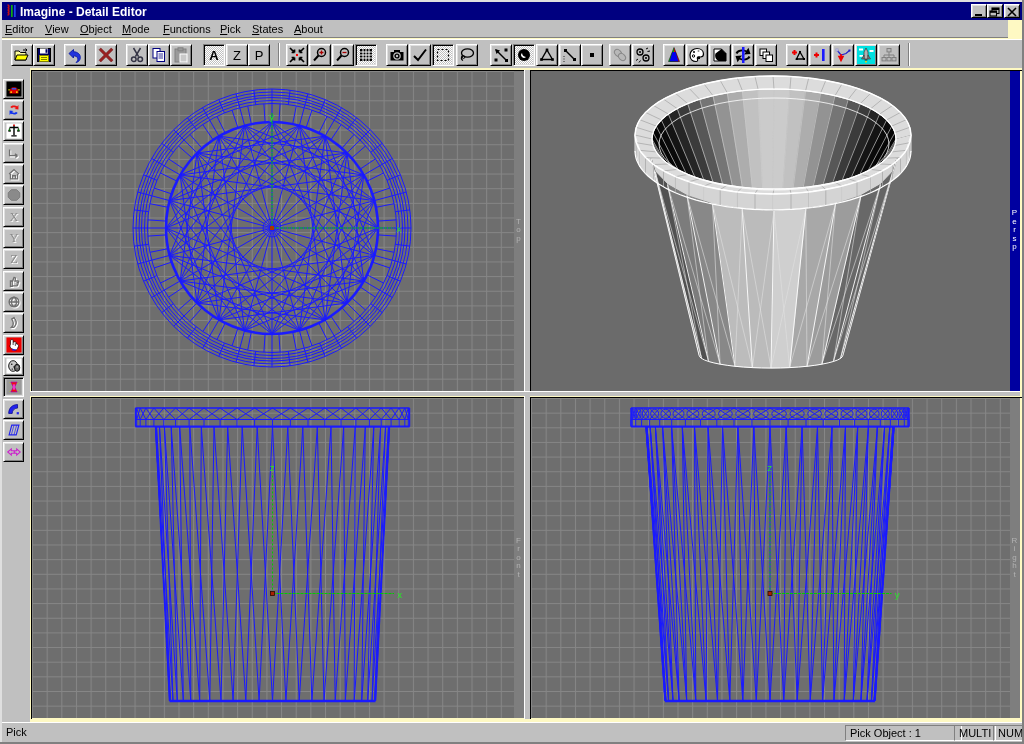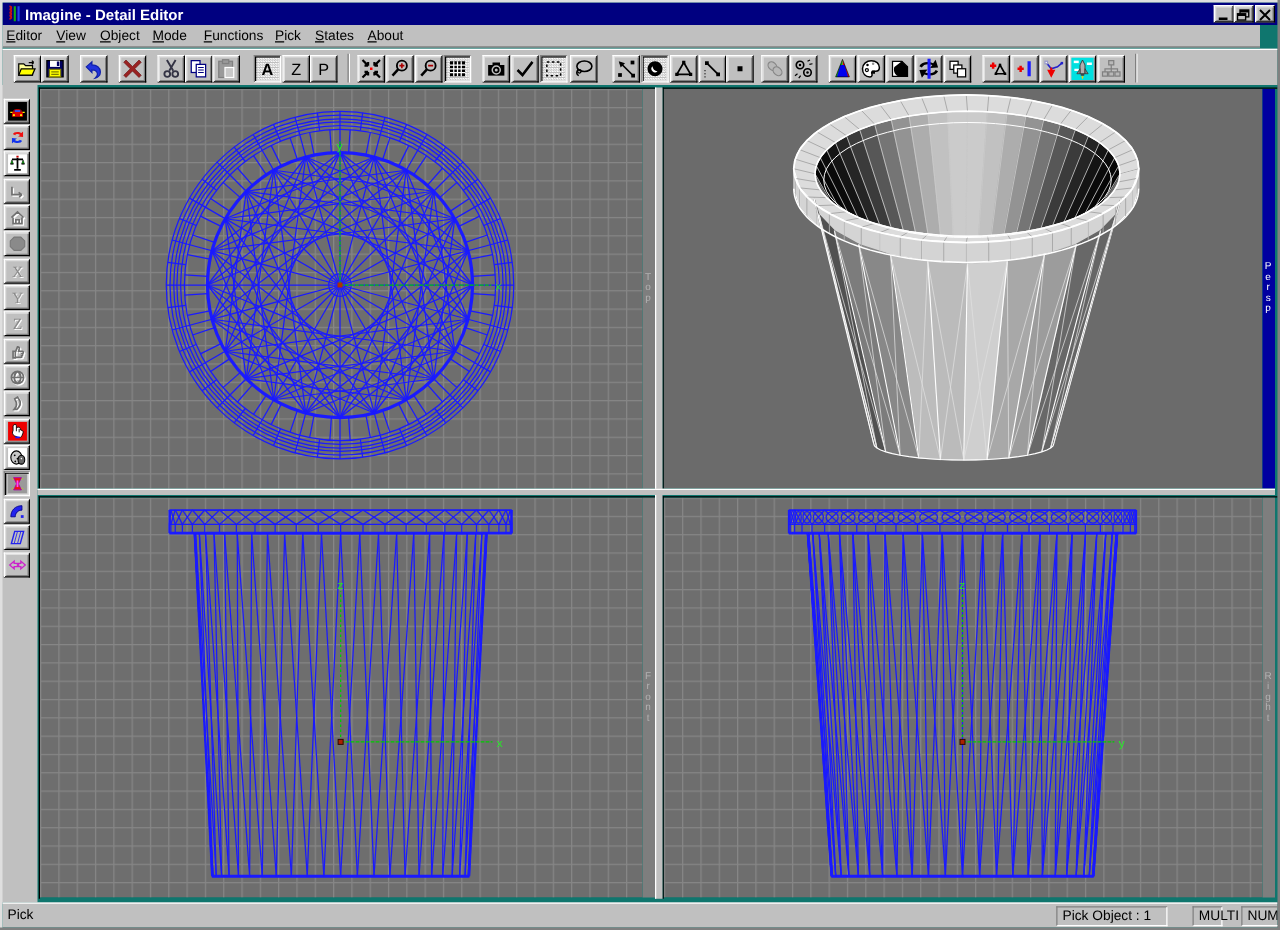--- a/index.html
+++ b/index.html
@@ -1,15 +1,15 @@
 <!DOCTYPE html>
 <html><head><meta charset="utf-8"><style>
 *{margin:0;padding:0;box-sizing:border-box}
 html,body{width:1024px;height:744px;overflow:hidden;background:#c0c0c0;font-family:"Liberation Sans",sans-serif}
-#win{position:absolute;inset:0;background:#0f766e}
+#win{position:absolute;inset:0;background:#fef9c3}
 #edge-l{position:absolute;left:0;top:0;width:2px;height:744px;background:#dfdfdf}
 #edge-t{position:absolute;left:0;top:0;width:1024px;height:2px;background:#dfdfdf}
 #edge-r{position:absolute;right:0;top:0;width:2px;height:744px;background:#808080}
 #edge-b{position:absolute;left:0;bottom:0;width:1024px;height:2px;background:#808080}
 #title{position:absolute;left:2px;top:2px;right:2px;height:18px;background:#000080;color:#fff;font-weight:bold;font-size:12px;line-height:18px}
 #title .txt{position:absolute;left:18px;top:0.5px;letter-spacing:0px}
 .tbtn{position:absolute;top:2px;width:16px;height:14px;background:#c0c0c0;border:1px solid;border-color:#fff #000 #000 #fff;box-shadow:inset 1px 1px 0 #dfdfdf,inset -1px -1px 0 #808080}
 #menubar{position:absolute;left:2px;top:20px;right:16px;height:18px;background:#c0c0c0;font-size:11px;border-bottom:1px solid #808080}
 .mi{position:absolute;top:2.5px;color:#000}
 #toolbar{position:absolute;left:2px;top:39px;right:2px;height:29px;background:#c0c0c0;border-top:1px solid #fff}
@@ -1219,20 +1219,20 @@
         <div>R</div>
         <div>i</div>
         <div>g</div>
         <div>h</div>
         <div>t</div>
       </div></div>
 <div id="split-v"></div>
 <div id="split-h"></div>
 <div id="status">
       <span style="position:absolute;left:4px;top:3px">Pick</span>
-<div class="pane" style="left:843px;width:89px">Pick Object : 1</div>
-<div class="pane" style="left:952px;width:24px">MULTI</div>
+<div class="pane" style="left:843px;width:117px">Pick Object : 1</div>
+<div class="pane" style="left:952px;width:42px">MULTI</div>
 <div class="pane" style="left:991px;width:31px">NUM</div>
 </div>
 </div>
 <div id="edge-l"></div>
 <div id="edge-t"></div>
 <div id="edge-r"></div>
 <div id="edge-b"></div>
 </body></html>

